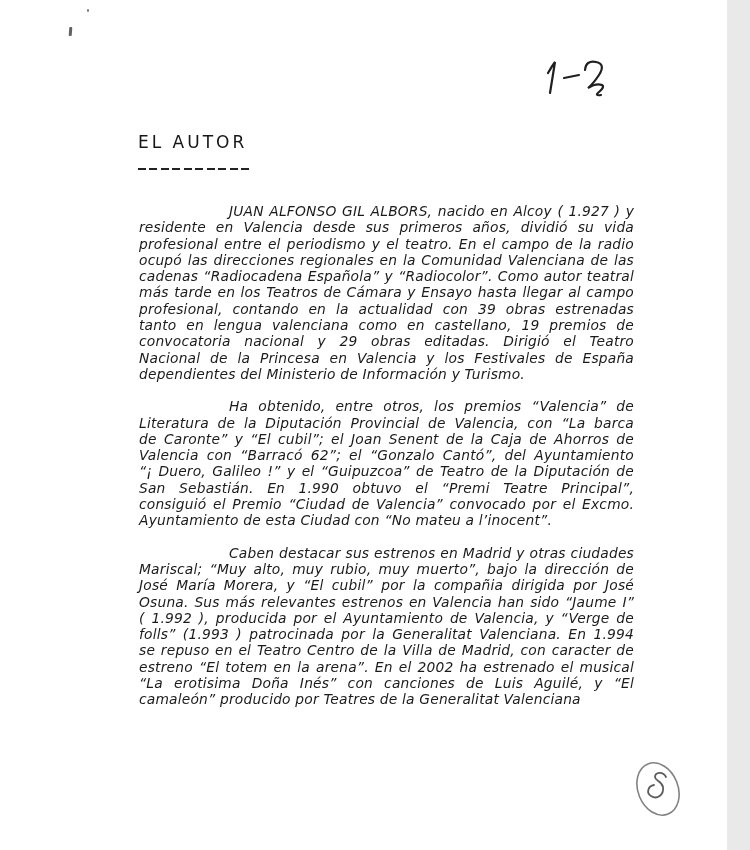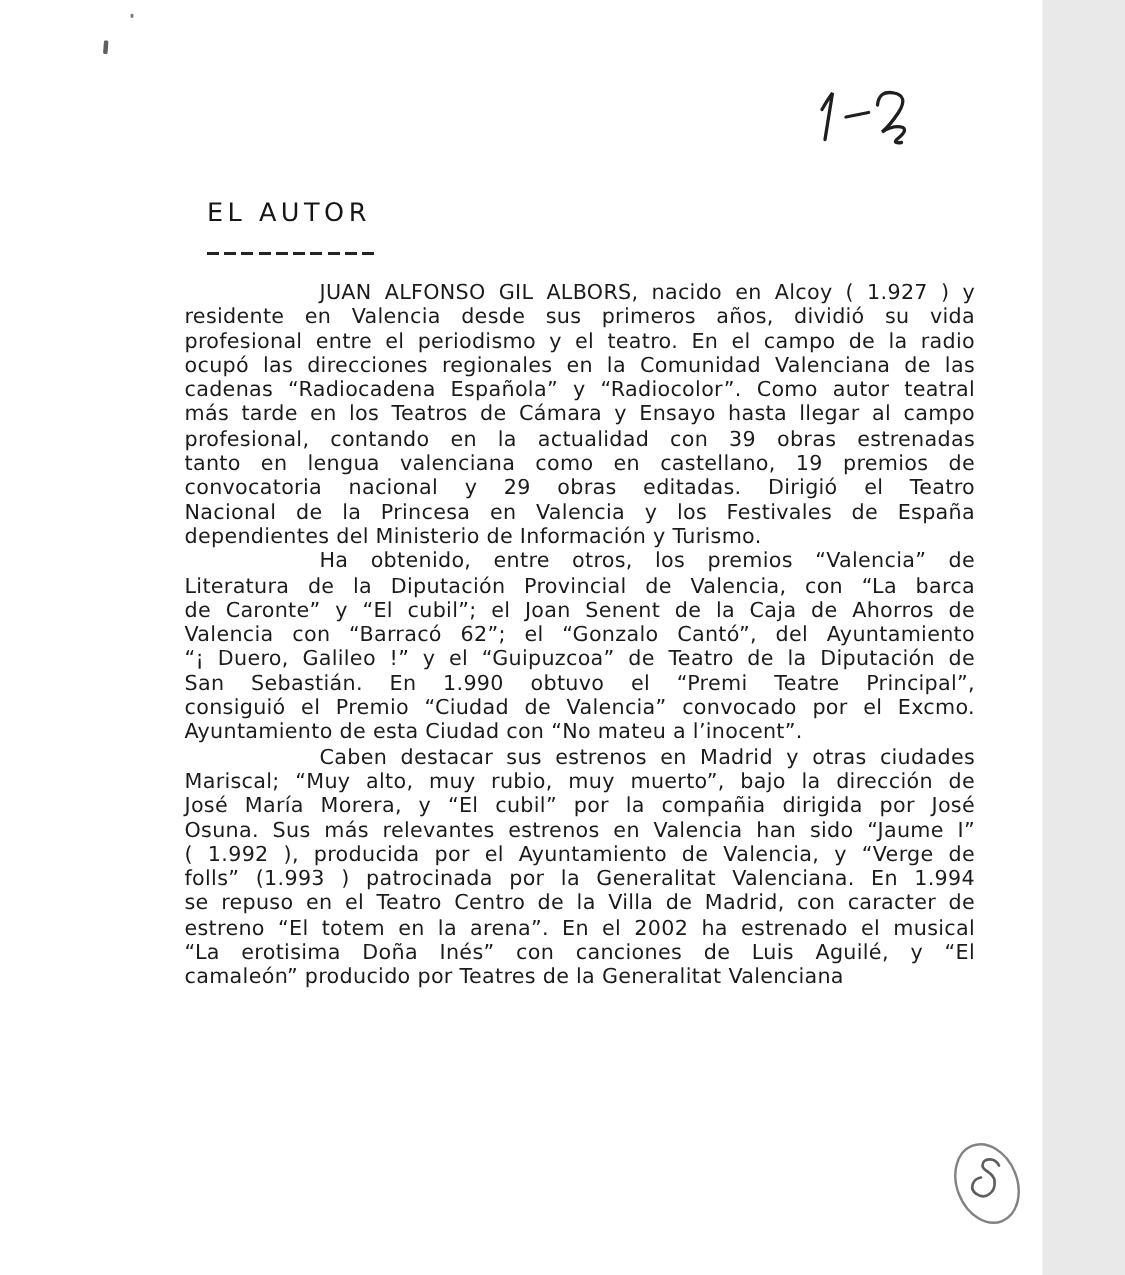--- a/index.html
+++ b/index.html
@@ -3,38 +3,39 @@
 <meta charset="utf-8">
 <style>
   html,body{margin:0;padding:0;background:#e9e9e9;}
   .page{
     position:relative;
     width:695px;height:850px;
     background:#ffffff;
     overflow:hidden;
     font-family:"DejaVu Sans", sans-serif;
     color:#1b1b1b;
+    padding-left:32px;
   }
   .doc-title{
     position:absolute;left:138px;top:132px;
     font-size:17px;letter-spacing:3px;
     color:#161616;
   }
   .title-underline{
     position:absolute;left:138px;top:168px;
     width:114px;height:2.4px;
     background:repeating-linear-gradient(to right,#232323 0 8px,transparent 8px 11.5px);
   }
   .body-text{
     position:absolute;left:123px;top:187px;width:527px;
     font-size:13.8px;line-height:16.3px;
     letter-spacing:0.2px;
     color:#1b1b1b;
   }
-  .para{margin:0;}
+  .para{margin:16px;font-style:italic;}
   .line{
     text-align:justify;
     text-align-last:justify;
     white-space:normal;
     height:16.3px;
     overflow:visible;
   }
   .line.first{ text-indent:90px; }
   .line.last{ text-align-last:left; }
   

